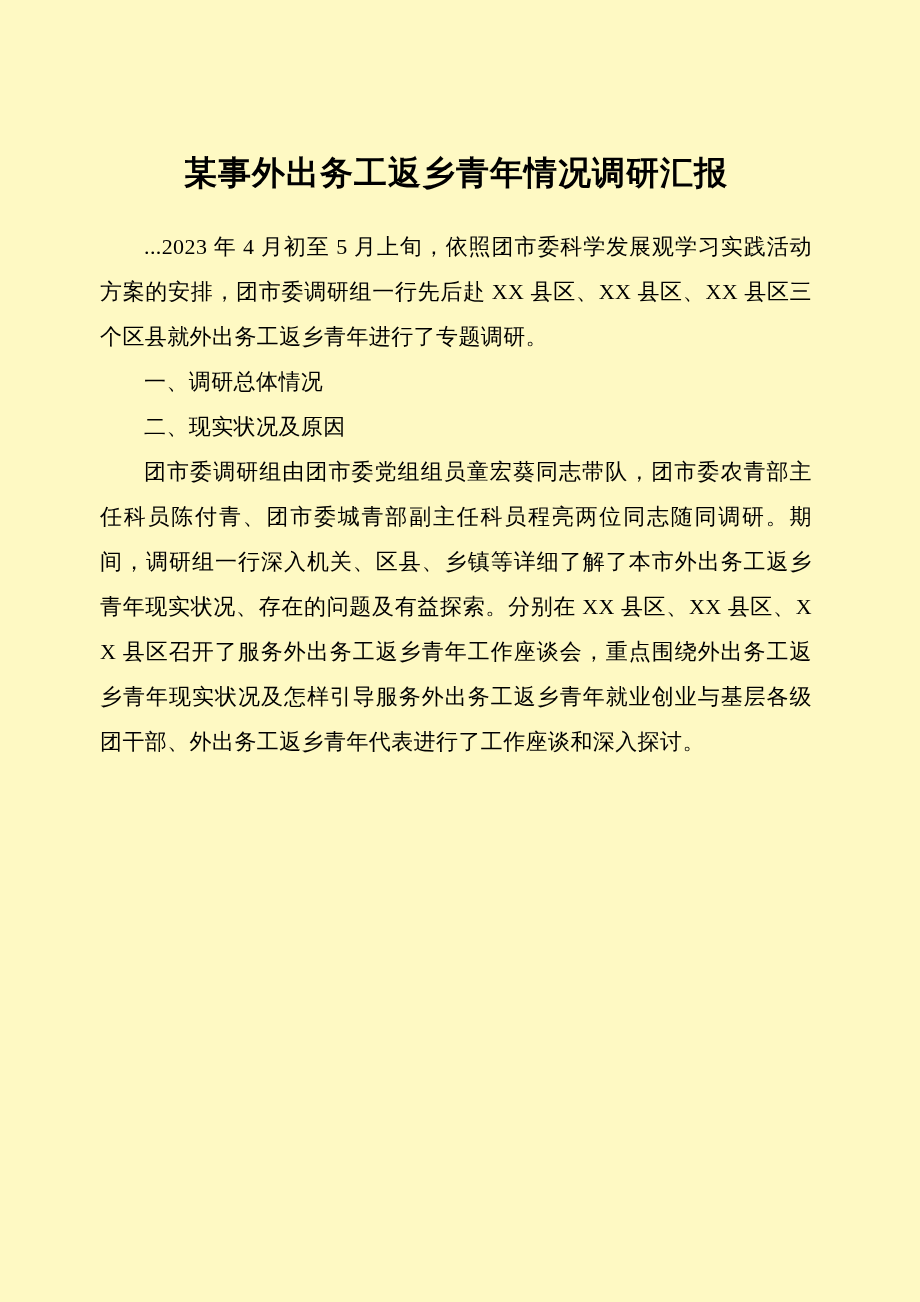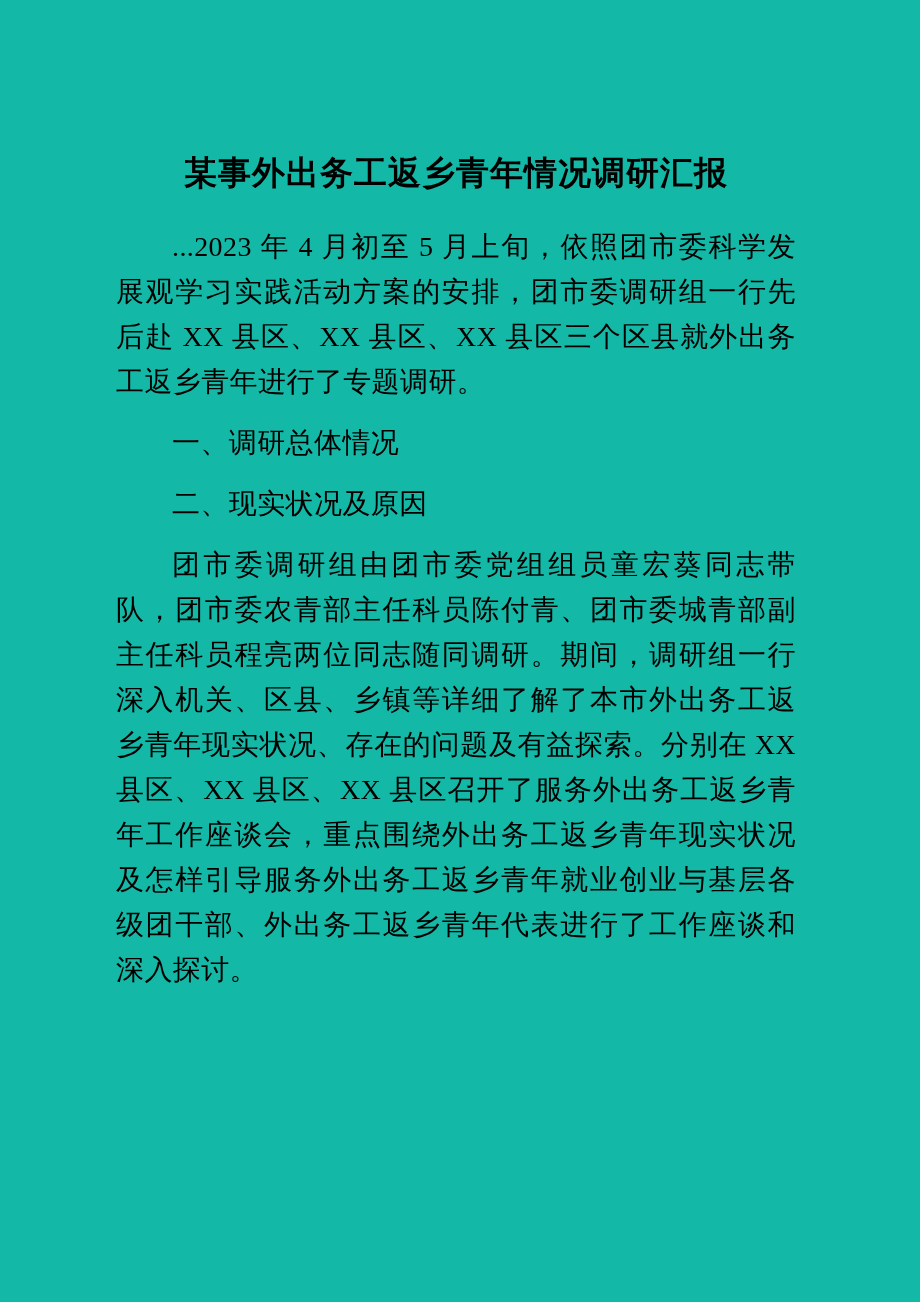--- a/index.html
+++ b/index.html
@@ -4,38 +4,38 @@
 <style>
   html, body {
     margin: 0;
     padding: 0;
     background: #ffffff;
   }
   .page {
     position: relative;
     width: 920px;
     height: 1302px;
-    background: #14b8a6;
+    background: #fef9c3;
     overflow: hidden;
     box-sizing: border-box;
     padding: 150px 108px 0 100px;
     font-family: "Liberation Serif", "DejaVu Serif", serif;
     color: #000000;
   }
   .doc-title {
     margin: 0 0 28px 0;
     font-size: 33px;
     line-height: 46px;
     font-weight: bold;
     text-align: center;
     letter-spacing: 1px;
   }
   .para {
-    margin: 16px;
-    font-size: 28px;
+    margin: 0;
+    font-size: 22px;
     line-height: 45px;
     letter-spacing: 0.4px;
     text-align: justify;
     text-indent: 2em;
     word-break: break-all;
   }
   .para.heading {
     text-align: left;
   }
 </style>

